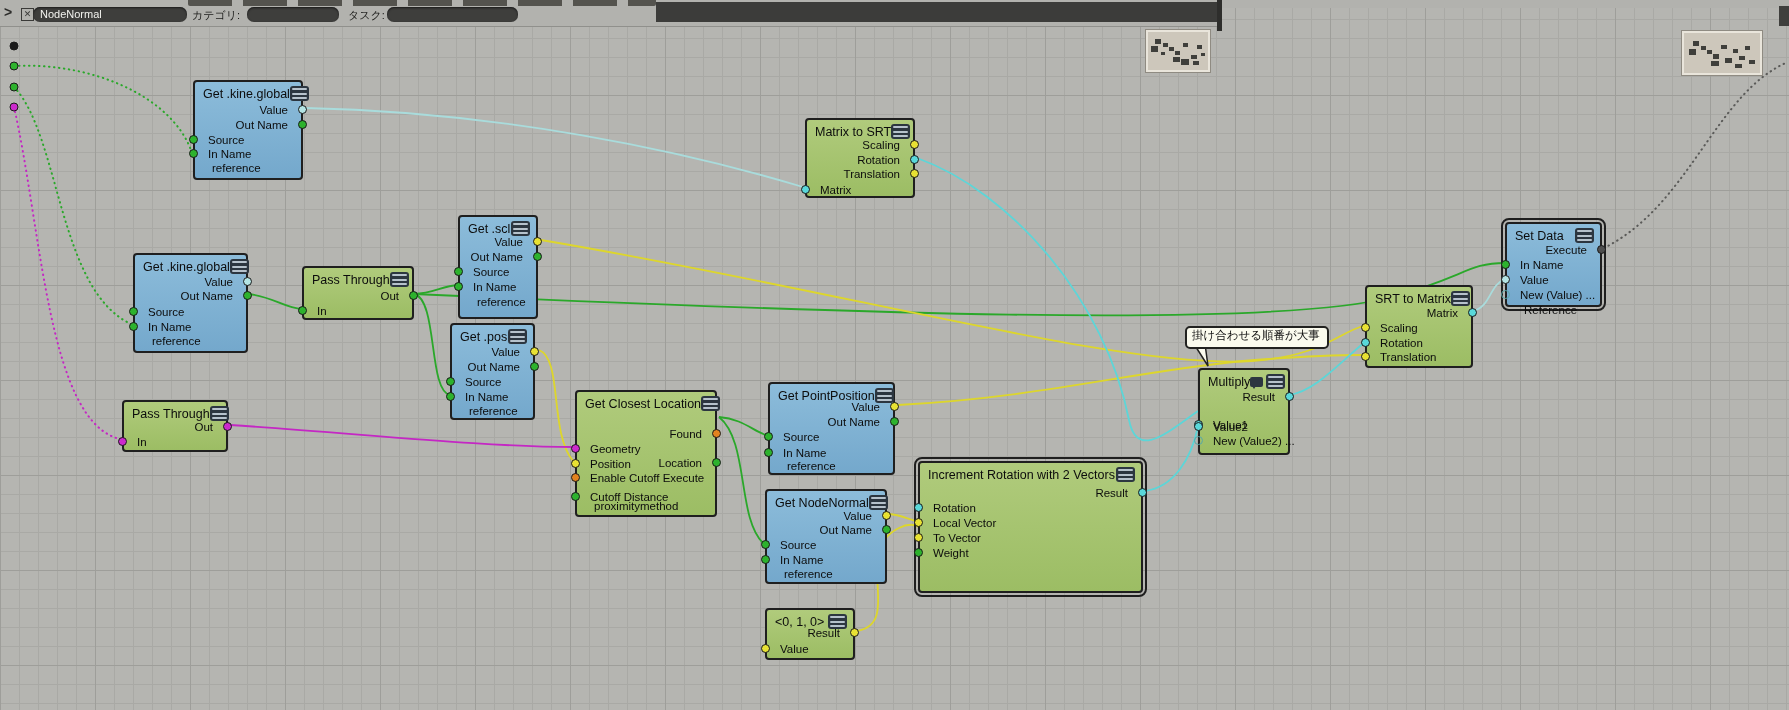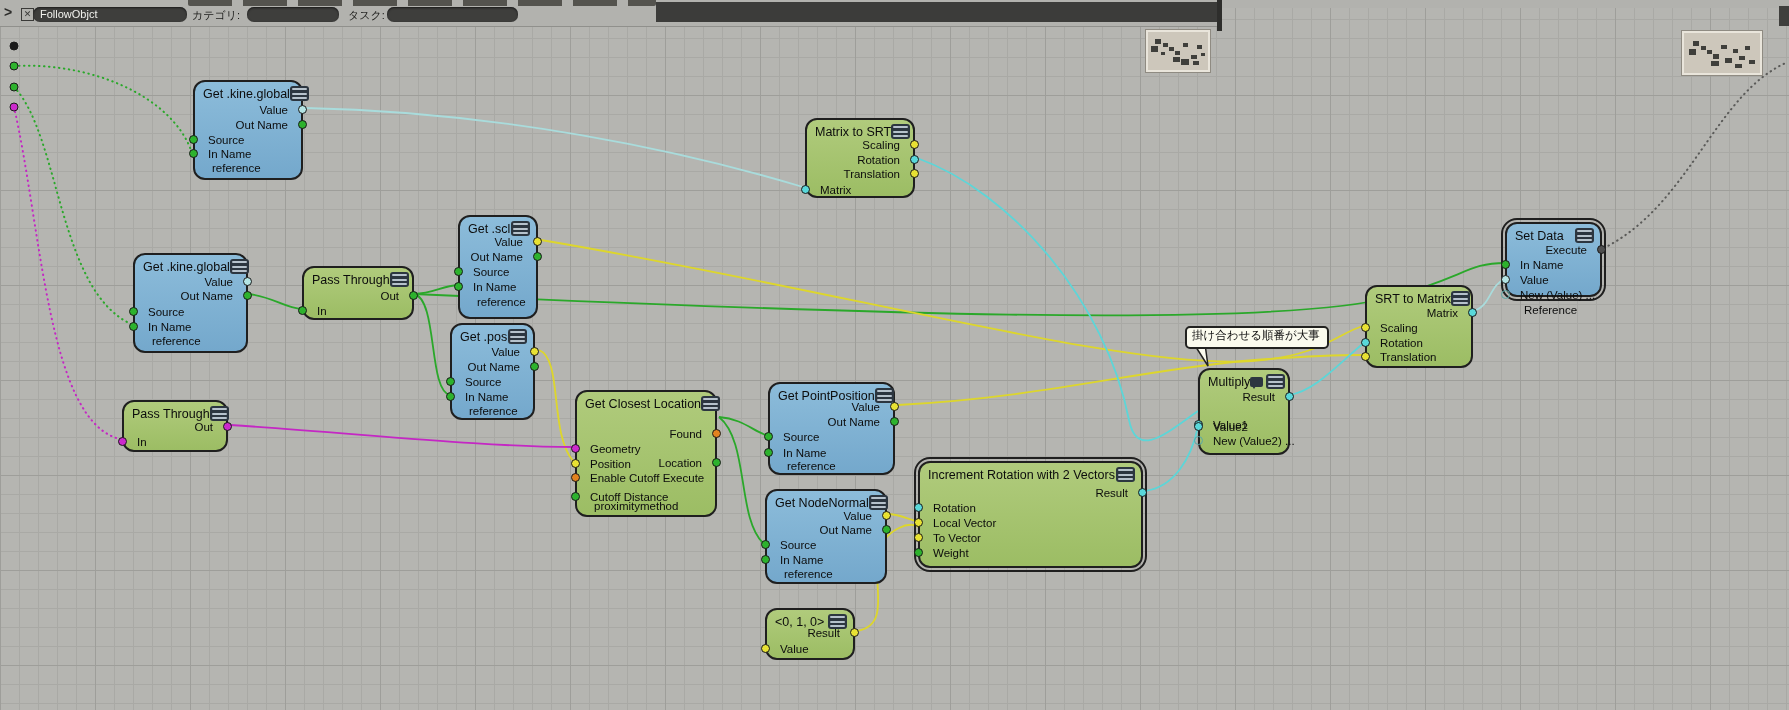--- a/index.html
+++ b/index.html
@@ -23,21 +23,21 @@
   .tb-check{position:absolute;left:21px;top:8px;width:11px;height:11px;border:1px solid #3a3a38;color:#3a3a38;
     font-size:9px;line-height:10px;text-align:center;z-index:7;background:#b2b2ae;}
   .tb-field{position:absolute;top:7px;height:15px;background:#3e3e3c;border-radius:7px;color:#f2f2ee;
     font-size:11px;line-height:15px;padding:0 7px;box-sizing:border-box;box-shadow:inset 0 1px 2px #1a1a1a;z-index:7;white-space:nowrap;overflow:hidden;}
   .tb-label{position:absolute;top:8px;font-size:11px;color:#1c1c1a;z-index:7;white-space:nowrap;}
   
   .minimap{position:absolute;background:#cdc7bb;border:2px solid #e9e5db;box-shadow:0 0 0 1px #8f8b82;z-index:5;}
   .minimap i{position:absolute;background:#3f3f3b;display:block;}
   
   #wires{position:absolute;left:0;top:0;z-index:1;}
-  .node{position:absolute;border:2px solid #1f1f1f;border-radius:12px;box-sizing:border-box;color:#0c0c0c;z-index:2;}
+  .node{position:absolute;border:2px solid #1f1f1f;border-radius:4px;box-sizing:border-box;color:#0c0c0c;z-index:2;}
   .node.blue{background:linear-gradient(#8cbcda,#74a8cc);}
   .node.green{background:linear-gradient(#b0cb7c,#9cbd64);}
   .node.selected{outline:2px solid #1f1f1f;outline-offset:2px;}
   .node-header{display:flex;align-items:center;justify-content:space-between;padding:4px 6px 0 8px;font-size:12.5px;white-space:nowrap;}
   .hicons{display:flex;align-items:center;gap:3px;}
   .menu-icon{width:19px;height:15px;background:#2c3640;border-radius:3px;display:flex;flex-direction:column;justify-content:space-evenly;padding:0 2px;box-sizing:border-box;cursor:pointer;}
   .menu-icon i{display:block;height:2px;background:#b6c2cc;border-radius:1px;}
   .comment-icon{position:relative;width:13px;height:10px;background:#2c3640;border-radius:2px;cursor:pointer;}
   .comment-icon:after{content:"";position:absolute;left:2px;top:9px;border:3px solid rgba(0,0,0,0);border-top-color:#2c3640;border-left-width:2px;border-right-width:2px;}
   .port{position:absolute;height:14px;line-height:14px;font-size:11.5px;white-space:nowrap;}
@@ -80,21 +80,21 @@
       <path d="M1194,344 L1205,344 L1208,366 Z" fill="#fbfbee" stroke="#222220" stroke-width="1.5"></path>
       <circle cx="14" cy="46" r="4" fill="#1a1a1a" stroke="#1a1a1a"></circle>
       <circle cx="14" cy="66" r="4" fill="#2db22d" stroke="#1a1a1a"></circle>
       <circle cx="14" cy="87" r="4" fill="#2db22d" stroke="#1a1a1a"></circle>
       <circle cx="14" cy="107" r="4" fill="#cc29cc" stroke="#1a1a1a"></circle>
     </svg>
 
   <div id="toolbar">
     <span class="tb-chevron">&gt;</span>
     <span class="tb-check">✕</span>
-    <span class="tb-field" style="left:33px;width:154px;">FollowObjct</span>
+    <span class="tb-field" style="left:33px;width:154px;">NodeNormal</span>
     <span class="tb-label" style="left:192px;">カテゴリ:</span>
     <span class="tb-field" style="left:247px;width:92px;"></span>
     <span class="tb-label" style="left:348px;">タスク:</span>
     <span class="tb-field" style="left:387px;width:131px;"></span>
   </div>
   <div id="tabrow"></div>
   <div id="darkstrip"></div>
   <div id="rightstrip"></div>
   <div id="vedge"></div>
   <div id="notch"></div>
@@ -258,21 +258,21 @@
             <i></i>
           </span>
         </span>
       </div>
       <div class="port out" style="top: 18px;"><span>Value</span><span class="dot" style="background: rgb(232, 226, 51);"></span></div>
       <div class="port out" style="top: 32px;"><span>Out Name</span><span class="dot" style="background: rgb(45, 178, 45);"></span></div>
       <div class="port in" style="top: 47px;"><span>Source</span><span class="dot" style="background: rgb(45, 178, 45);"></span></div>
       <div class="port in" style="top: 62px;"><span>In Name</span><span class="dot" style="background: rgb(45, 178, 45);"></span></div>
       <div class="port inner" style="top: 76px;"><span>reference</span></div>
     </div>
-    <div class="node green selected" style="left: 918px; top: 461px; width: 225px; height: 107px;">
+    <div class="node green selected" style="left: 918px; top: 461px; width: 225px; height: 132px;">
       <div class="node-header">
         <span>Increment Rotation with 2 Vectors</span>
         <span class="hicons">
           <span class="menu-icon">
             <i></i>
             <i></i>
             <i></i>
           </span>
         </span>
       </div>
@@ -308,21 +308,21 @@
             <i></i>
             <i></i>
           </span>
         </span>
       </div>
       <div class="port out" style="top: 19px;"><span>Matrix</span><span class="dot" style="background: rgb(89, 216, 218);"></span></div>
       <div class="port in" style="top: 34px;"><span>Scaling</span><span class="dot" style="background: rgb(232, 226, 51);"></span></div>
       <div class="port in" style="top: 49px;"><span>Rotation</span><span class="dot" style="background: rgb(89, 216, 218);"></span></div>
       <div class="port in" style="top: 63px;"><span>Translation</span><span class="dot" style="background: rgb(232, 226, 51);"></span></div>
     </div>
-    <div class="node blue selected" style="left: 1505px; top: 222px; width: 97px; height: 75px;">
+    <div class="node blue selected" style="left: 1505px; top: 222px; width: 97px; height: 85px;">
       <div class="node-header">
         <span>Set Data</span>
         <span class="hicons">
           <span class="menu-icon">
             <i></i>
             <i></i>
             <i></i>
           </span>
         </span>
       </div>

